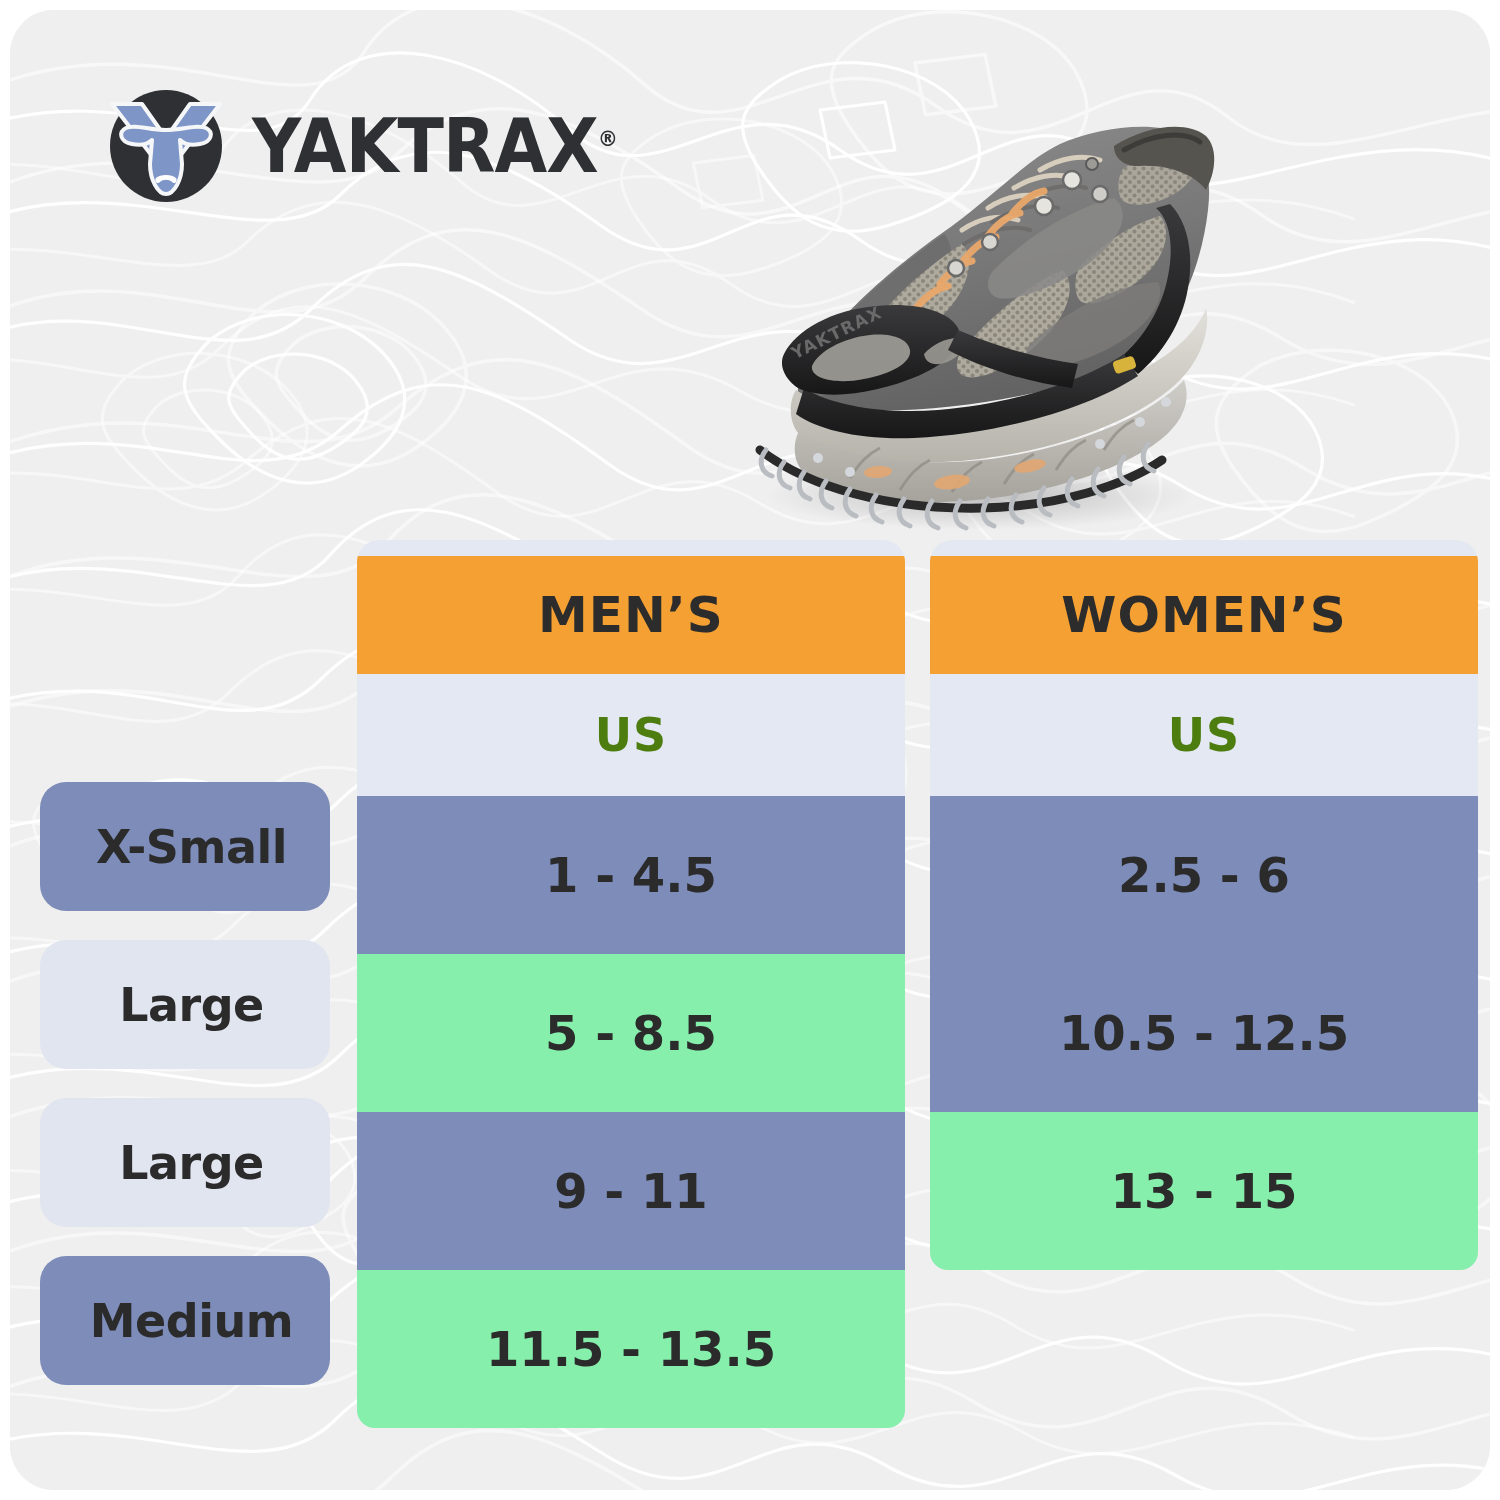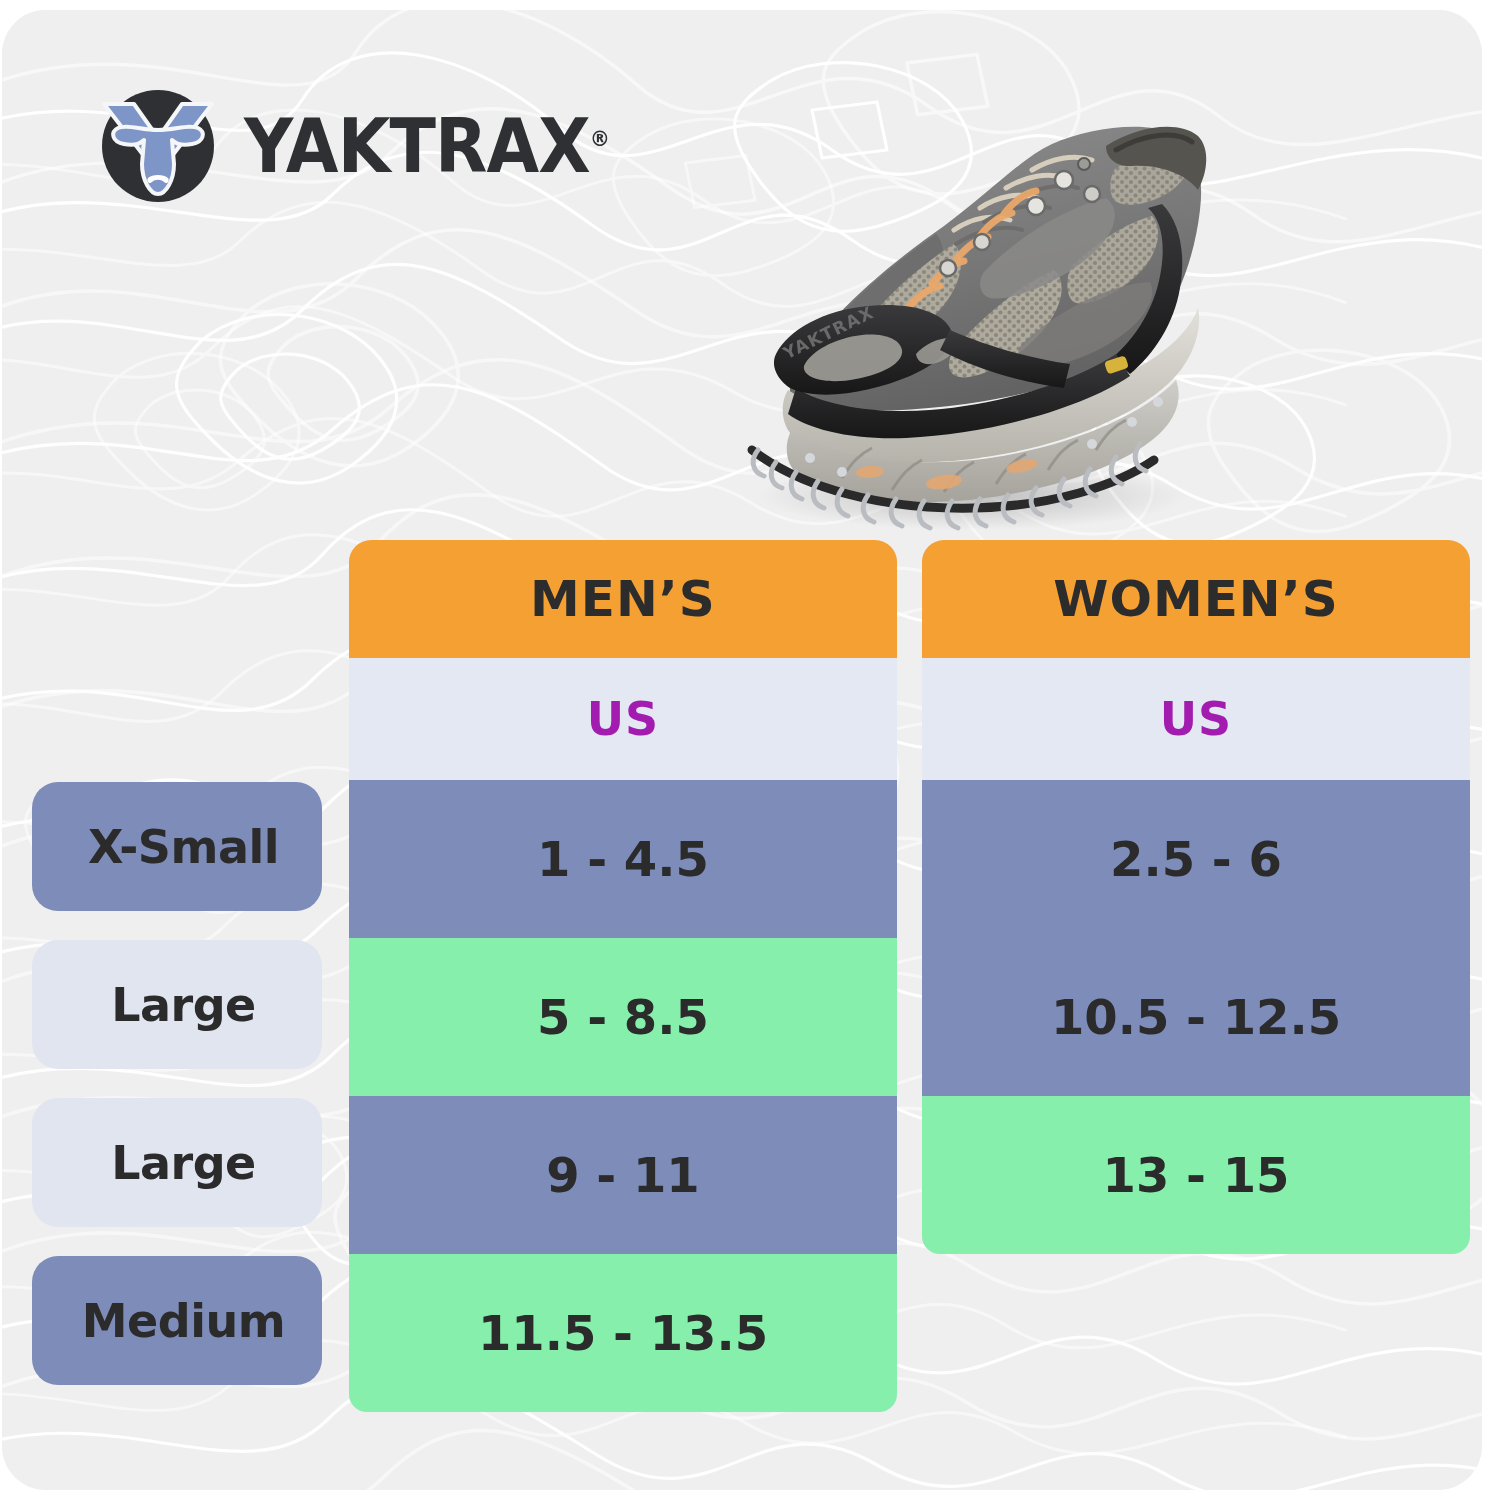--- a/index.html
+++ b/index.html
@@ -10,21 +10,21 @@
   body {
     width: 1500px;
     height: 1500px;
     font-family: "Liberation Sans", sans-serif;
     overflow: hidden;
   }
 
   
   #card {
     position: absolute;
-    left: 2px;
+    left: 10px;
     top: 10px;
     width: 1480px;
     height: 1480px;
     border-radius: 44px;
     background: #efefef;
     overflow: hidden;
   }
   #topo {
     position: absolute;
     inset: 0;
@@ -111,28 +111,29 @@
     background: #f5a033;
     display: flex;
     align-items: center;
     justify-content: center;
     color: #2c2c2c;
     font-family: "DejaVu Sans", sans-serif;
     font-weight: bold;
     font-size: 50px;
     letter-spacing: 1px;
     transform-origin: center;
+    margin-top: 16px;
   }
   .col-unit {
     height: 122px;
     background: #e4e8f2;
     display: flex;
     align-items: center;
     justify-content: center;
-    color: #a21caf;
+    color: #4d7c0f;
     font-family: "DejaVu Sans", sans-serif;
     font-weight: bold;
     font-size: 46px;
     letter-spacing: 1px;
   }
   .col-cell {
     height: 158px;
     display: flex;
     align-items: center;
     justify-content: center;

